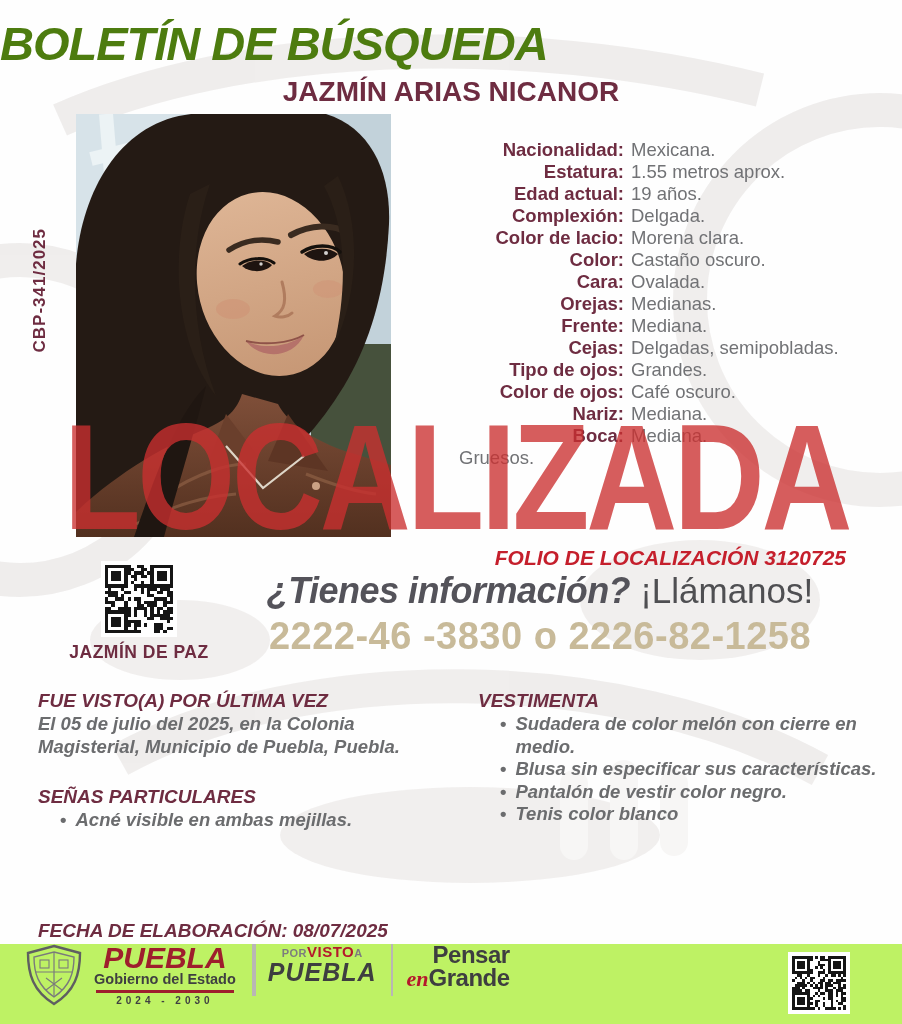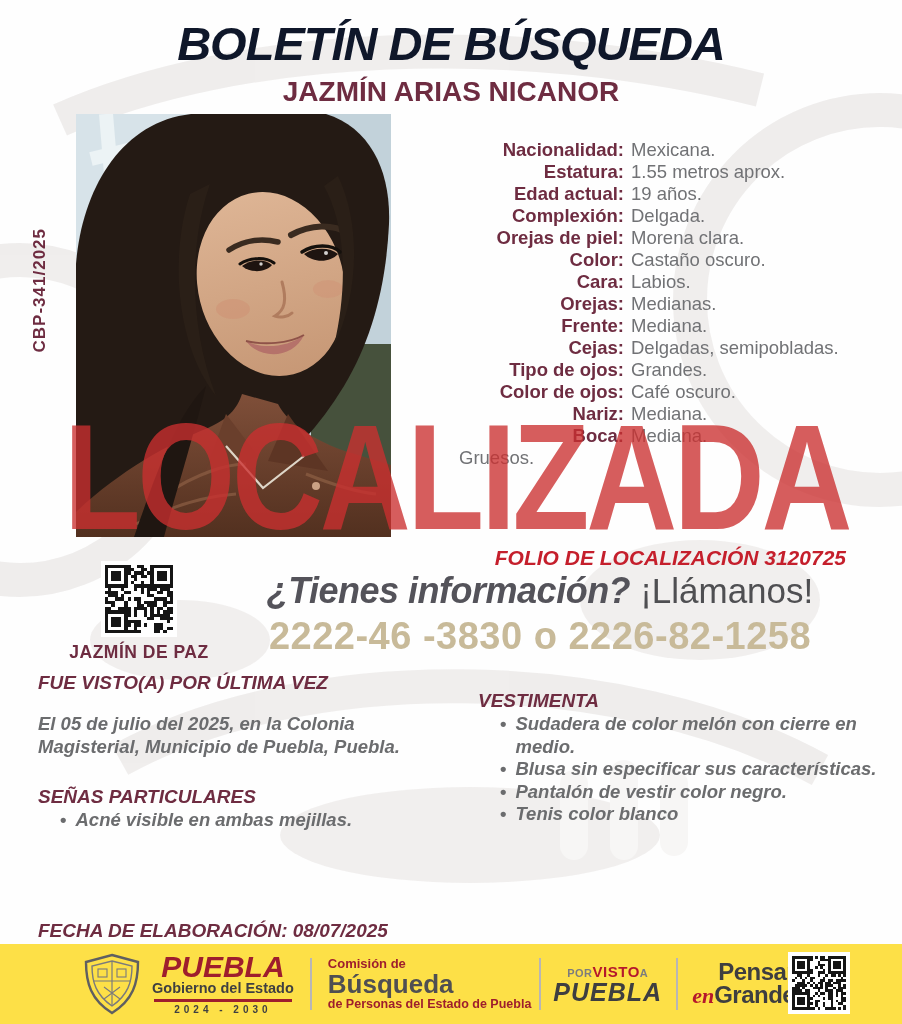--- a/index.html
+++ b/index.html
@@ -5,23 +5,23 @@
   html,body{margin:0;padding:0;background:#ffffff;}
   .page{
     position:relative; width:902px; height:1024px; overflow:hidden;
     background:#fefefe;
     font-family:"Liberation Sans","DejaVu Sans",sans-serif;
   }
   
   .bgwm{position:absolute;inset:0;z-index:0;pointer-events:none;}
   
   .title{
-    position:absolute;top:16px;left:0;width:902px;text-align:center;
+    position:absolute;top:16px;left:0;width:902px;text-align:left;
     font-size:47px;font-weight:bold;font-style:italic;letter-spacing:-1px;
-    color:#0f172a;z-index:3;white-space:nowrap;
+    color:#4d7c0f;z-index:3;white-space:nowrap;
   }
   .subtitle{
     position:absolute;top:76px;left:0;width:902px;text-align:center;
     font-size:28px;font-weight:bold;color:#6e2c41;z-index:3;letter-spacing:0px;
   }
   
   .case-number{
     position:absolute;left:30px;top:228px;z-index:3;
     writing-mode:vertical-rl;transform:rotate(180deg);
     font-size:17px;font-weight:bold;color:#6e2c41;letter-spacing:1px;
@@ -61,34 +61,34 @@
   }
   .ask-q{font-size:36px;font-weight:bold;font-style:italic;color:#54535a;letter-spacing:-0.5px;}
   .ask-c{font-size:35px;font-weight:normal;color:#4f4f52;}
   .phones{
     position:absolute;left:198px;top:615px;width:684px;text-align:center;z-index:4;
     font-size:38px;font-weight:bold;color:#c8ba99;letter-spacing:0.5px;white-space:nowrap;
   }
   
   .sec-h{font-size:19px;font-weight:bold;font-style:italic;color:#6e2c41;white-space:nowrap;}
   .sec-t{font-size:18.5px;font-weight:bold;font-style:italic;color:#6b6c6e;line-height:22.5px;}
-  .lastseen-h{position:absolute;left:38px;top:672px;z-index:3;text-align:right;}
+  .lastseen-h{position:absolute;left:38px;top:690px;z-index:3;text-align:right;}
   .lastseen-t{position:absolute;left:38px;top:713px;width:380px;z-index:3;}
   .senas-h{position:absolute;left:38px;top:786px;z-index:3;}
   .senas-list{position:absolute;left:60px;top:809px;width:380px;z-index:3;}
   .vest-h{position:absolute;left:478px;top:690px;z-index:3;}
   .vest-list{position:absolute;left:500px;top:713px;width:392px;z-index:3;}
   .bullet-row{display:flex;gap:9px;}
   .bullet-dot{flex:none;font-size:18.5px;line-height:22.5px;color:#6b6c6e;font-weight:bold;}
   
   .fecha{position:absolute;left:38px;top:920px;z-index:3;font-style:italic;}
   
   .footer{
-    position:absolute;left:0;top:944px;width:902px;height:80px;background:#fde047;z-index:3;
-    display:flex;align-items:center;padding-left:84px;box-sizing:border-box;
+    position:absolute;left:0;top:944px;width:902px;height:80px;background:#bef264;z-index:3;
+    display:flex;align-items:flex-start;padding-left:26px;box-sizing:border-box;
   }
   .f-div{width:2px;height:52px;background:#b9b6b5;flex:none;}
   .shield{flex:none;margin-right:12px;}
   .f-puebla{flex:none;text-align:center;margin-right:16px;}
   .f-puebla-name{font-size:30px;font-weight:bold;font-style:italic;color:#9e1e2d;line-height:28px;letter-spacing:0px;}
   .f-puebla-sub{font-size:14.5px;font-weight:bold;color:#3f3f41;line-height:15px;}
   .f-puebla-rule{height:2.5px;background:#9e1e2d;margin:3px 2px 2px 2px;}
   .f-puebla-years{font-size:10px;font-weight:bold;color:#3f3f41;letter-spacing:4px;}
   .f-comision{flex:none;margin:0 8px 0 16px;}
   .f-com-top{font-size:13px;font-weight:bold;color:#9e1e2d;line-height:14px;}
@@ -203,30 +203,30 @@
       </div>
     <div class="drow">
         <span class="dl">Edad actual:</span>
         <span class="dv">19 años.</span>
       </div>
     <div class="drow">
         <span class="dl">Complexión:</span>
         <span class="dv">Delgada.</span>
       </div>
     <div class="drow">
-        <span class="dl">Orejas de piel:</span>
+        <span class="dl">Color de lacio:</span>
         <span class="dv">Morena clara.</span>
       </div>
     <div class="drow">
         <span class="dl">Color:</span>
         <span class="dv">Castaño oscuro.</span>
       </div>
     <div class="drow">
         <span class="dl">Cara:</span>
-        <span class="dv">Labios.</span>
+        <span class="dv">Ovalada.</span>
       </div>
     <div class="drow">
         <span class="dl">Orejas:</span>
         <span class="dv">Medianas.</span>
       </div>
     <div class="drow">
         <span class="dl">Frente:</span>
         <span class="dv">Mediana.</span>
       </div>
     <div class="drow">
@@ -558,25 +558,20 @@
       <rect x="33" y="16" width="9" height="8" fill="none" stroke="#7a7a7c" stroke-width="1.1"></rect>
       <path d="M20,34 L36,46 M36,34 L20,46" stroke="#7a7a7c" stroke-width="1.1"></path>
     </svg>
     <div class="f-puebla">
       <div class="f-puebla-name">PUEBLA</div>
       <div class="f-puebla-sub">Gobierno del Estado</div>
       <div class="f-puebla-rule"></div>
       <div class="f-puebla-years">2024 - 2030</div>
     </div>
     <div class="f-div"></div>
-    <div class="f-comision">
-      <div class="f-com-top">Comisión de</div>
-      <div class="f-com-main">Búsqueda</div>
-      <div class="f-com-sub">de Personas del Estado de Puebla</div>
-    </div>
     <div class="f-div"></div>
     <div class="f-amor">
       <div class="f-amor-l1"><span>POR</span><span class="amor">VISTO</span><span>A</span></div>
       <div class="f-amor-l2">PUEBLA</div>
     </div>
     <div class="f-div"></div>
     <div class="f-pensar">
       <div><span class="f-pensar-a">Pensar</span></div>
       <div><span class="f-pensar-b">en</span><span class="f-pensar-c">Grande</span></div>
     </div>

